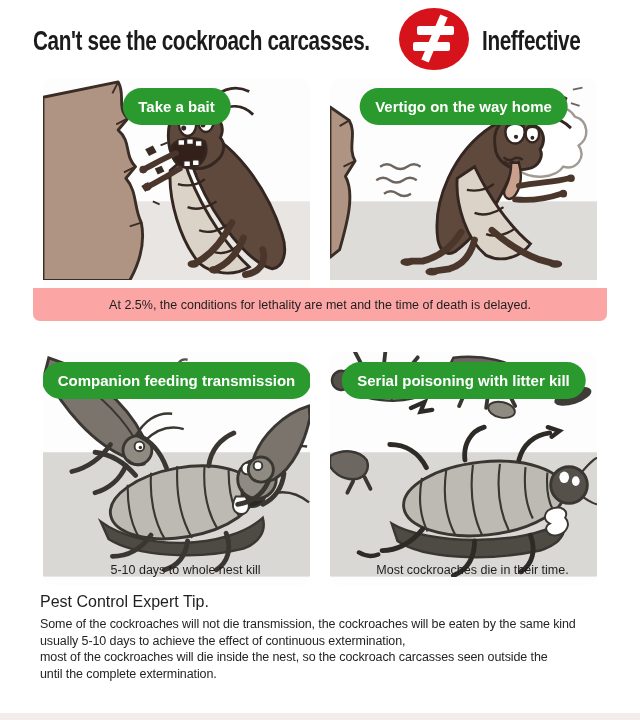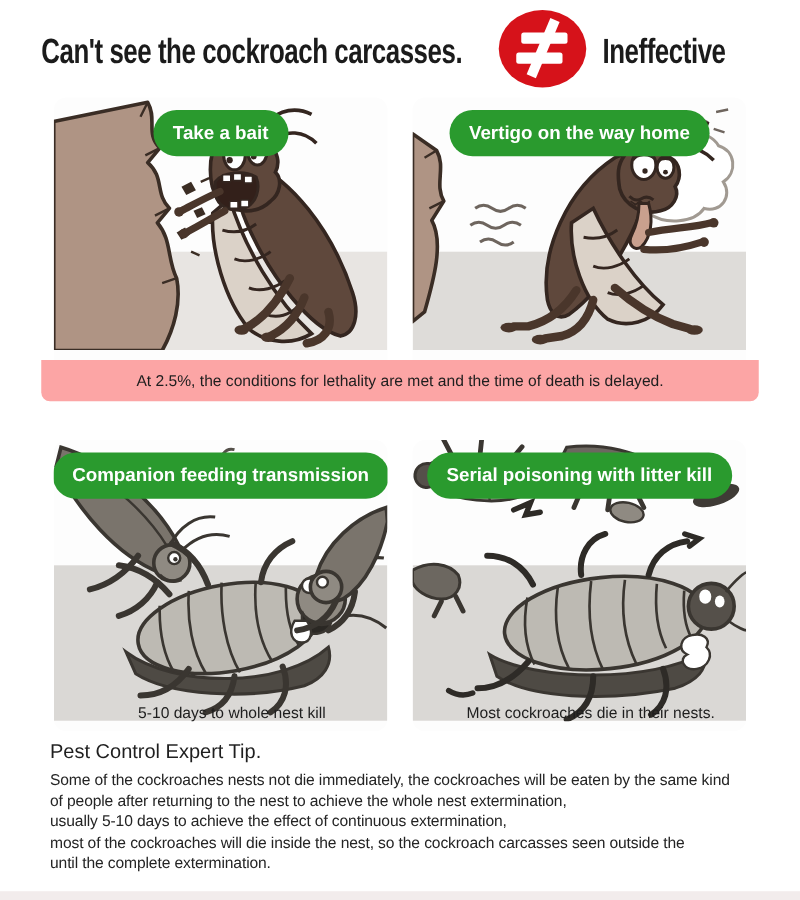--- a/index.html
+++ b/index.html
@@ -226,27 +226,26 @@
           <path d="M98,124 C92,144 92,164 98,180 M124,118 C118,142 118,166 126,186 M152,116 C146,142 146,168 154,190 M180,118 C174,142 174,166 182,188 M206,124 C202,144 202,162 208,178 M228,132 C225,148 225,160 230,172" stroke="#3a3631" stroke-width="2.2" fill="none"></path>
         </g>
         <path d="M100,120 C92,104 78,96 62,96 M140,112 C138,96 146,82 160,78 M196,112 C200,96 212,86 228,84 M96,184 C84,198 70,206 54,206 M150,196 C150,214 142,226 128,232 M208,190 C214,206 210,220 198,228" stroke="#2e2b27" stroke-width="5" fill="none" stroke-linecap="round"></path>
         <circle cx="248" cy="138" r="19" fill="#55504a" stroke="#3a3631" stroke-width="3"></circle>
         <ellipse cx="243" cy="130" rx="5" ry="6" fill="#fff"></ellipse>
           <ellipse cx="255" cy="134" rx="4" ry="5" fill="#fff"></ellipse>
         <path d="M260,126 C270,114 276,110 277,110 M262,150 C270,156 276,158 277,158" stroke="#3a3631" stroke-width="2.2" fill="none"></path>
         <path d="M232,162 c-10,2 -12,12 -4,16 c-8,4 -2,14 8,12 c10,-2 14,-12 8,-18 c4,-8 -4,-12 -12,-10 z" fill="#fff" stroke="#3a3631" stroke-width="2"></path>
       </svg>
       <div class="pill">Serial poisoning with litter kill</div>
-      <div class="panel-caption">Most cockroaches die in their nests.</div>
+      <div class="panel-caption">Most cockroaches die in their time.</div>
     </div>
   </div>
 
   <div class="tip">
     <h2>Pest Control Expert Tip.</h2>
-    <div class="line">Some of the cockroaches nests not die immediately, the cockroaches will be eaten by the same kind</div>
-    <div class="line">of people after returning to the nest to achieve the whole nest extermination,</div>
+    <div class="line">Some of the cockroaches will not die transmission, the cockroaches will be eaten by the same kind</div>
     <div class="line">usually 5-10 days to achieve the effect of continuous extermination,</div>
     <div class="line">most of the cockroaches will die inside the nest, so the cockroach carcasses seen outside the</div>
     <div class="line">until the complete extermination.</div>
   </div>
 
   <div class="bottom-band"></div>
 </div>
 
 </body></html>

